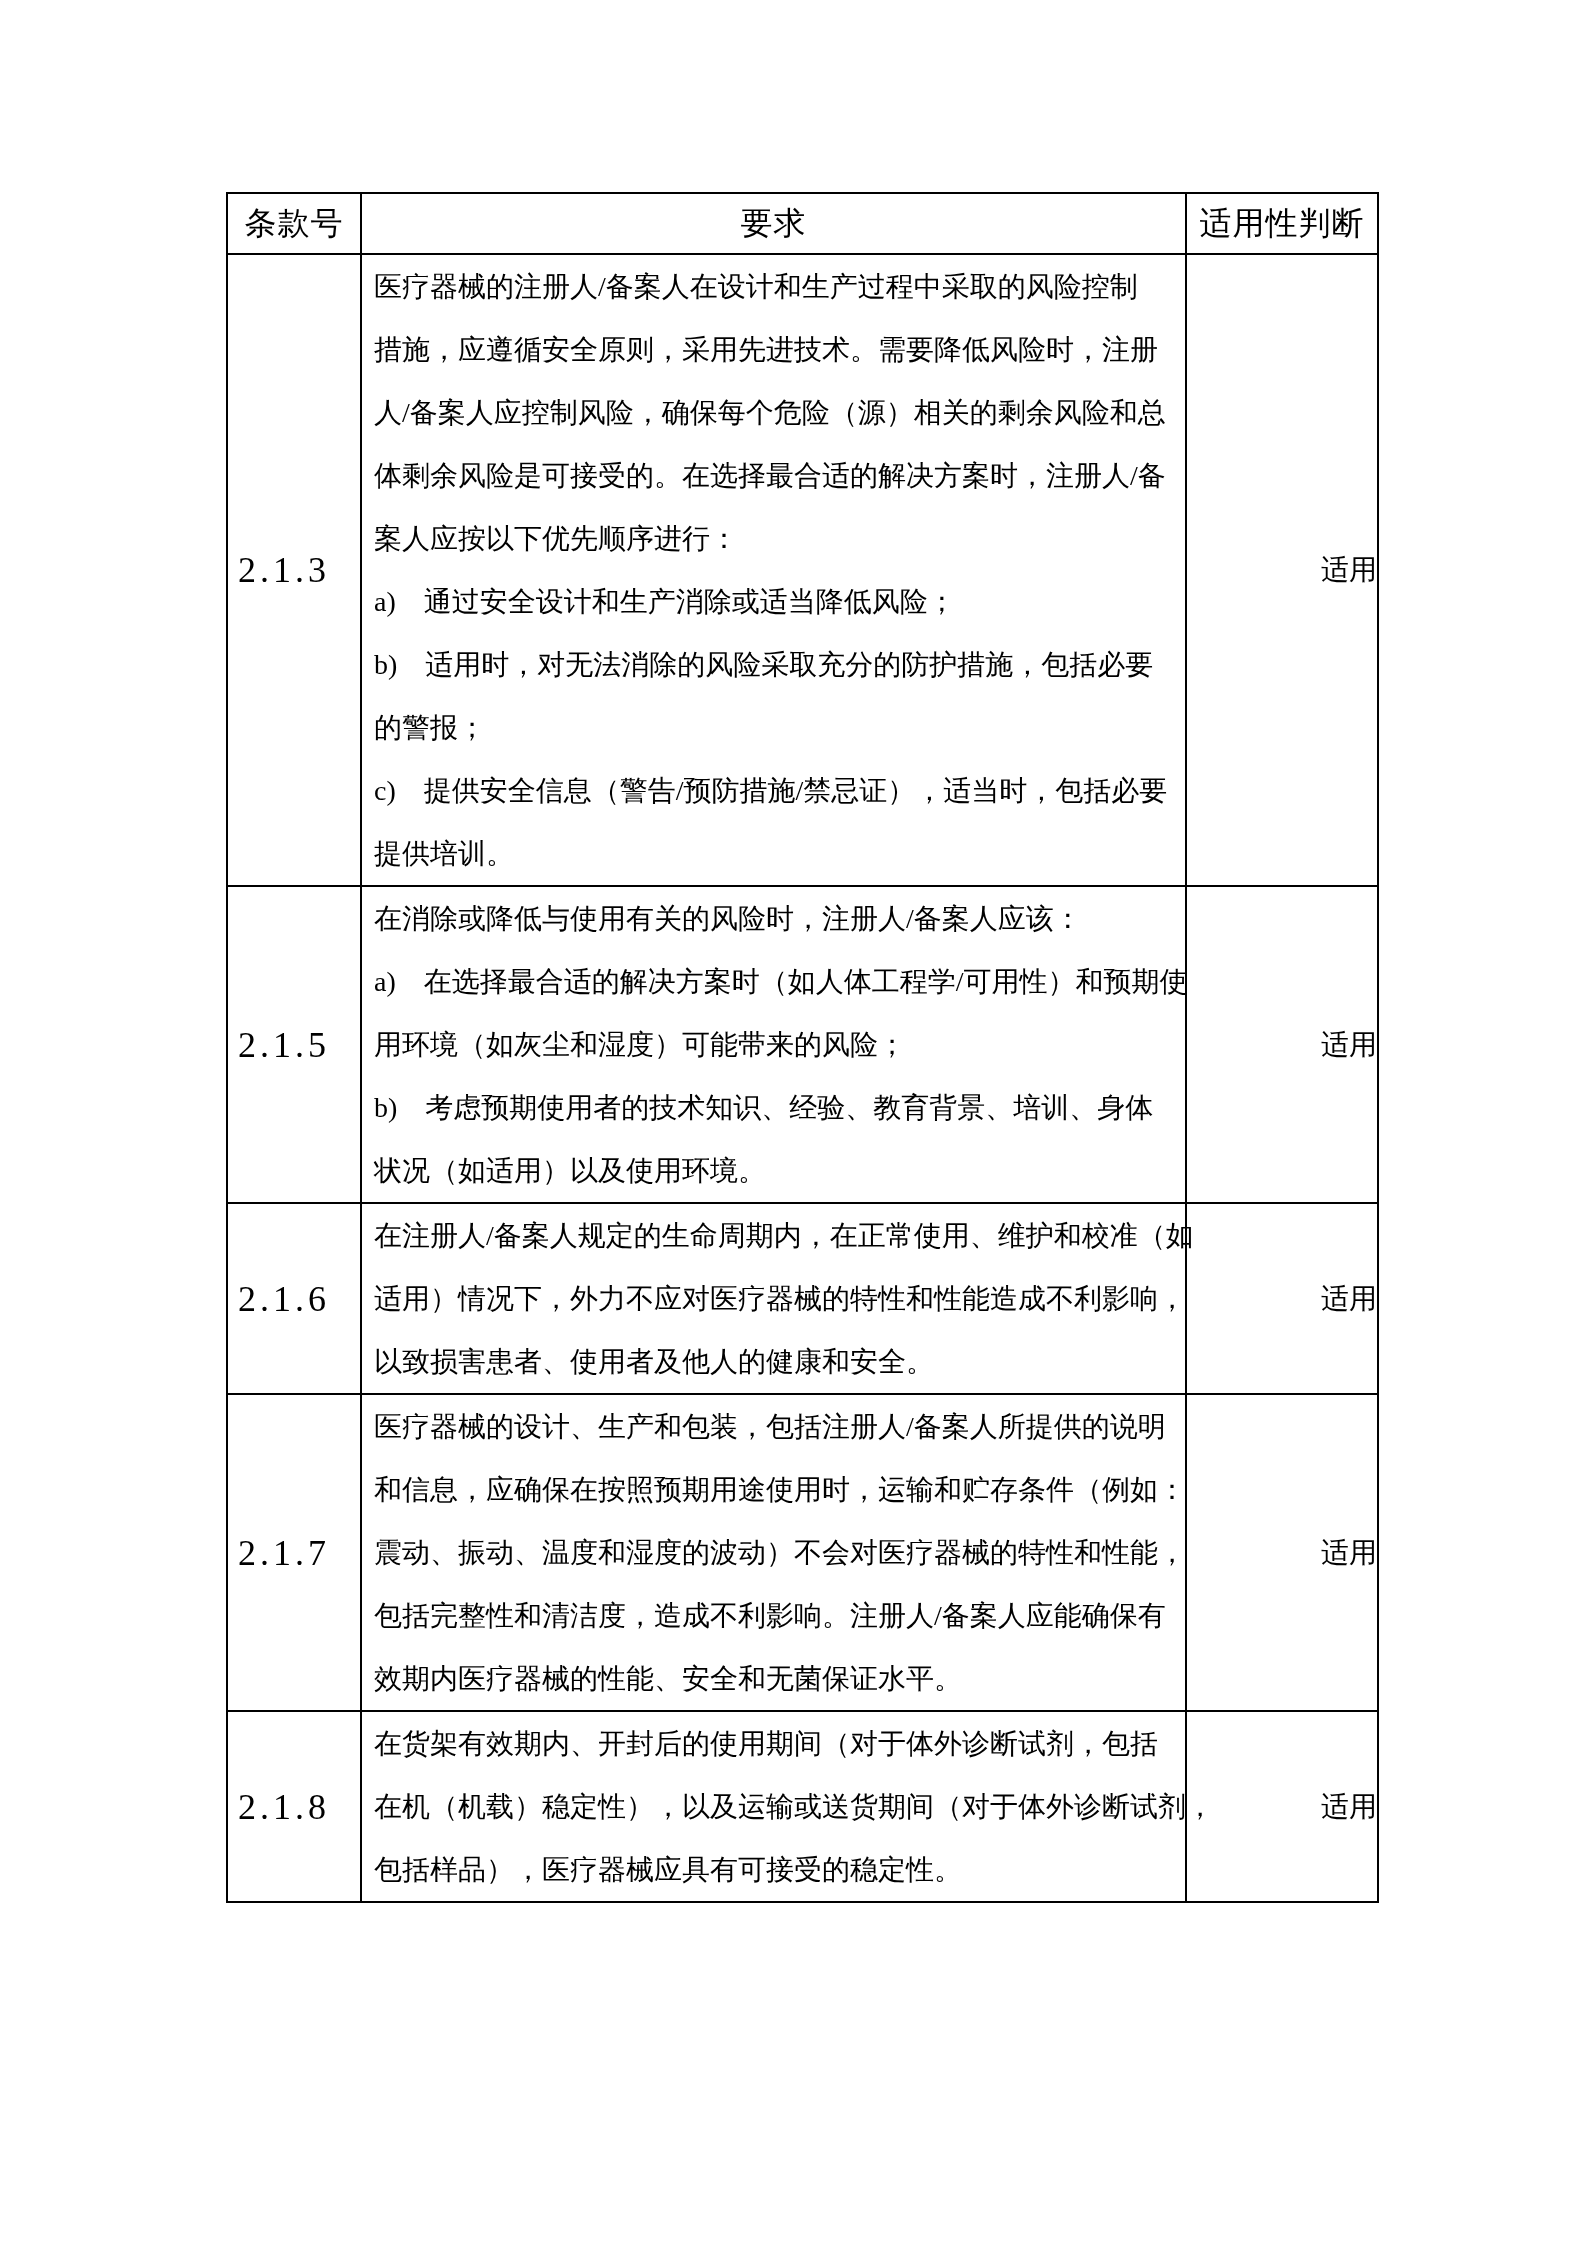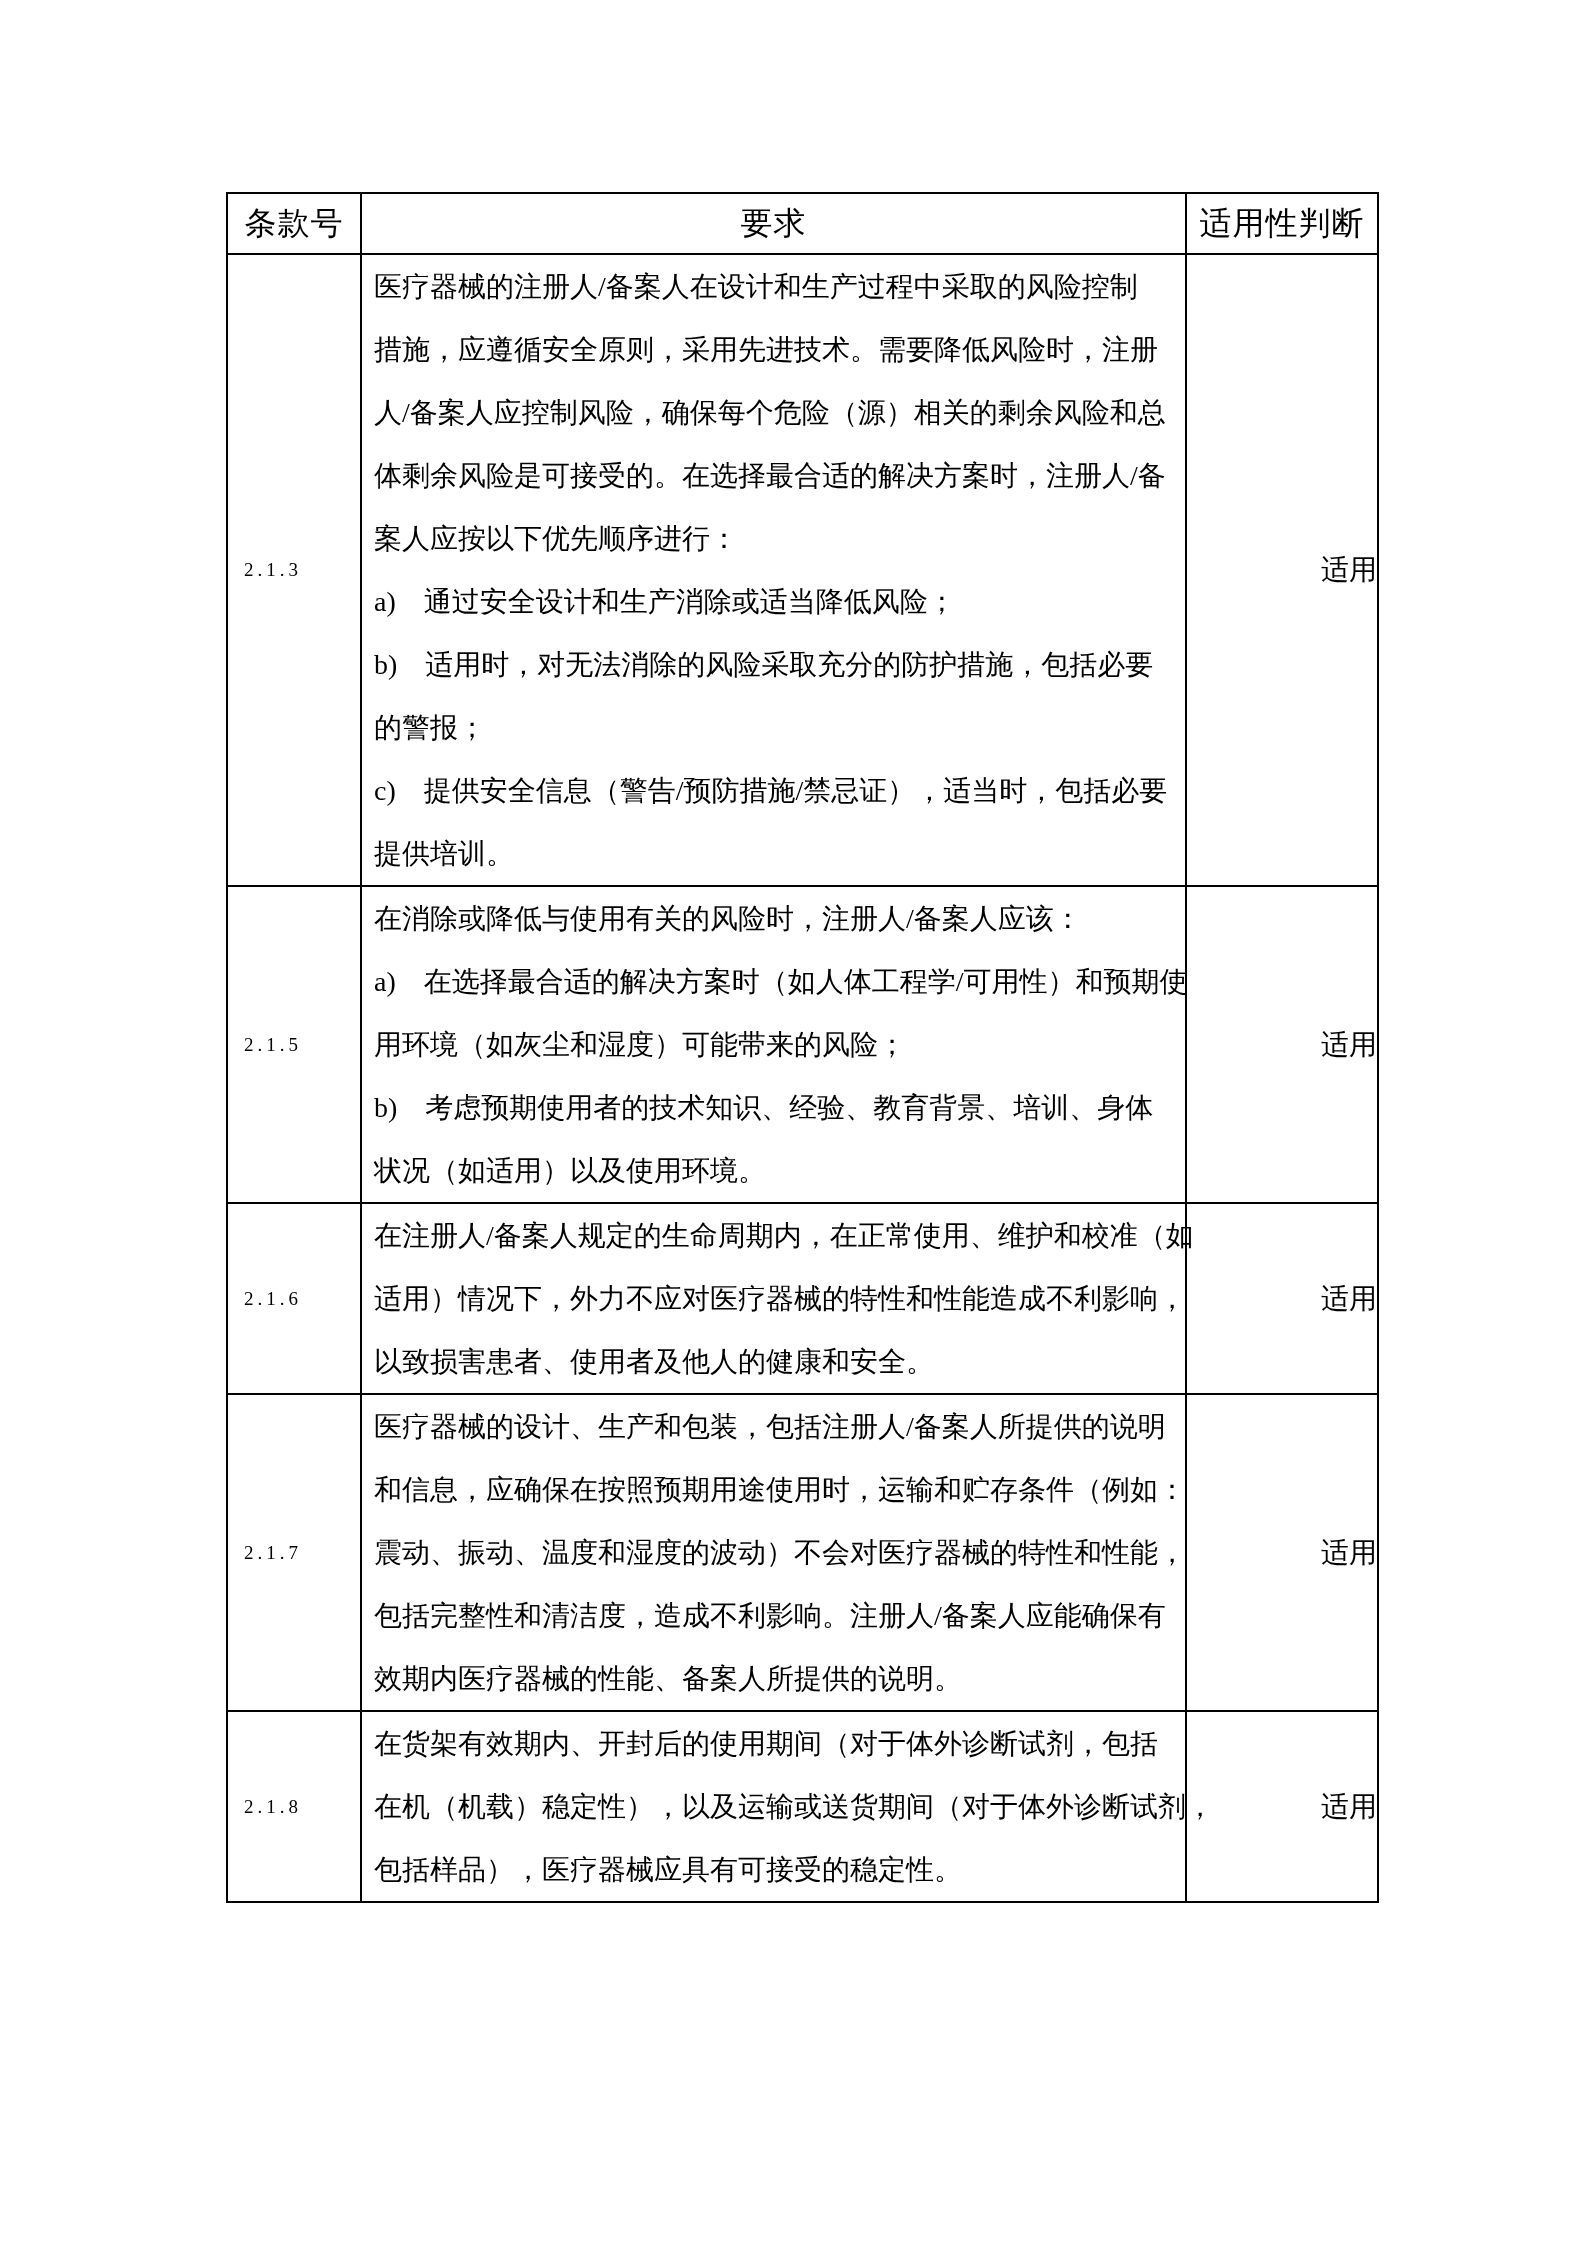--- a/index.html
+++ b/index.html
@@ -38,23 +38,23 @@
     padding: 0;
     background: #ffffff;
   }
   th.hdr {
     height: 61px;
     font-size: 32px;
     text-align: center;
     letter-spacing: 1px;
   }
   td.clause {
-    font-size: 19px;
+    font-size: 36px;
     text-align: left;
-    padding-left: 16px;
+    padding-left: 10px;
     letter-spacing: 4px;
     white-space: pre;
   }
   td.req {
     padding: 0 6px 0 12px;
   }
   td.req .line {
     height: 63px;
     line-height: 63px;
     font-size: 28px;
@@ -122,21 +122,21 @@
         </td>
         <td class="appl">适用</td>
       </tr>
       <tr>
         <td class="clause">2.1.7</td>
         <td class="req">
           <div class="line">医疗器械的设计、生产和包装，包括注册人/备案人所提供的说明</div>
           <div class="line">和信息，应确保在按照预期用途使用时，运输和贮存条件（例如：</div>
           <div class="line">震动、振动、温度和湿度的波动）不会对医疗器械的特性和性能，</div>
           <div class="line">包括完整性和清洁度，造成不利影响。注册人/备案人应能确保有</div>
-          <div class="line">效期内医疗器械的性能、备案人所提供的说明。</div>
+          <div class="line">效期内医疗器械的性能、安全和无菌保证水平。</div>
         </td>
         <td class="appl">适用</td>
       </tr>
       <tr>
         <td class="clause">2.1.8</td>
         <td class="req">
           <div class="line">在货架有效期内、开封后的使用期间（对于体外诊断试剂，包括</div>
           <div class="line">在机（机载）稳定性），以及运输或送货期间（对于体外诊断试剂，</div>
           <div class="line">包括样品），医疗器械应具有可接受的稳定性。</div>
         </td>

